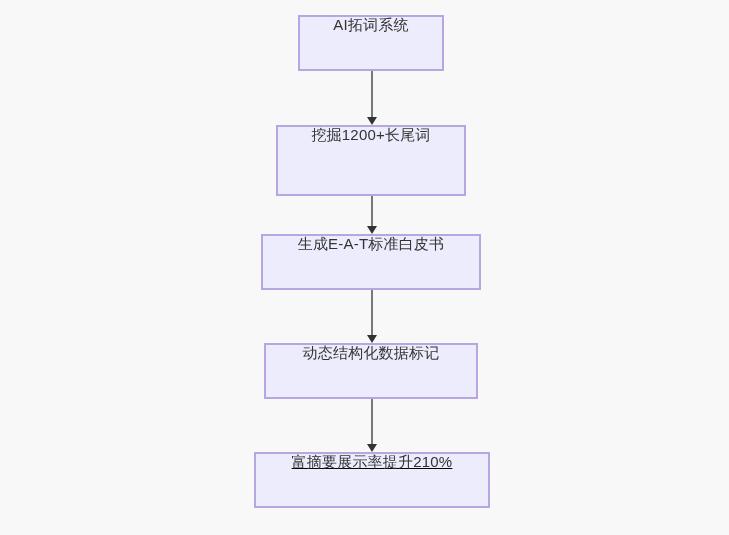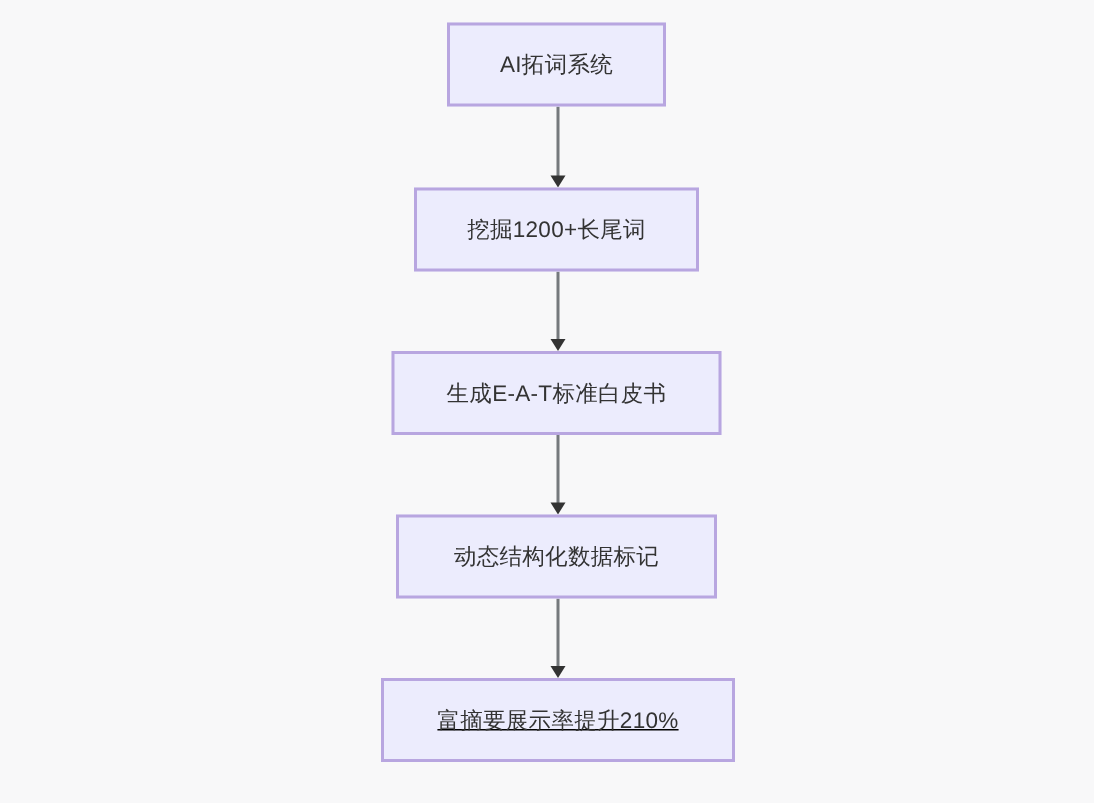--- a/index.html
+++ b/index.html
@@ -17,21 +17,21 @@
     position: relative;
     width: 729px;
     height: 535px;
   }
   .node {
     position: absolute;
     box-sizing: border-box;
     background: #ececfd;
     border: 2px solid #b8a6e0;
     display: flex;
-    align-items: center;
+    align-items: flex-start;
     justify-content: center;
   }
   .node-label {
     font-size: 15px;
     line-height: 1;
     color: #333333;
     white-space: nowrap;
     letter-spacing: 0.2px;
   }
   .edge {
@@ -72,21 +72,21 @@
     <div class="edge-head" style="top: 45px; border-top-color: rgb(51, 51, 51);"></div>
   </div>
   <div class="edge" id="edge-3" style="left: 371px; top: 399px; width: 2px; height: 53px;">
     <div class="edge-line" style="height: 46px; background: rgb(117, 121, 125);"></div>
     <div class="edge-head" style="top: 45px; border-top-color: rgb(51, 51, 51);"></div>
   </div>
 
   <div class="node" id="node-0" style="left: 298px; top: 15px; width: 146px; height: 56px; background: rgb(236, 236, 253); border-color: rgb(184, 166, 224);">
     <span class="node-label" style="color: rgb(51, 51, 51);">AI拓词系统</span>
   </div>
-  <div class="node" id="node-1" style="left: 276px; top: 125px; width: 190px; height: 56px; background: rgb(236, 236, 253); border-color: rgb(184, 166, 224);">
+  <div class="node" id="node-1" style="left: 276px; top: 125px; width: 190px; height: 71px; background: rgb(236, 236, 253); border-color: rgb(184, 166, 224);">
     <span class="node-label" style="color: rgb(51, 51, 51);">挖掘1200+长尾词</span>
   </div>
   <div class="node" id="node-3" style="left: 264px; top: 343px; width: 214px; height: 56px; background: rgb(236, 236, 253); border-color: rgb(184, 166, 224);">
     <span class="node-label" style="color: rgb(51, 51, 51);">动态结构化数据标记</span>
   </div>
   <div class="node" id="node-2" style="left: 261px; top: 234px; width: 220px; height: 56px; background: rgb(236, 236, 253); border-color: rgb(184, 166, 224);">
     <span class="node-label" style="color: rgb(51, 51, 51);">生成E-A-T标准白皮书</span>
   </div>
   <div class="node" id="node-4" style="left: 254px; top: 452px; width: 236px; height: 56px; background: rgb(236, 236, 253); border-color: rgb(184, 166, 224); text-decoration: underline;">
     <span class="node-label" style="color: rgb(51, 51, 51);">富摘要展示率提升210%</span>

